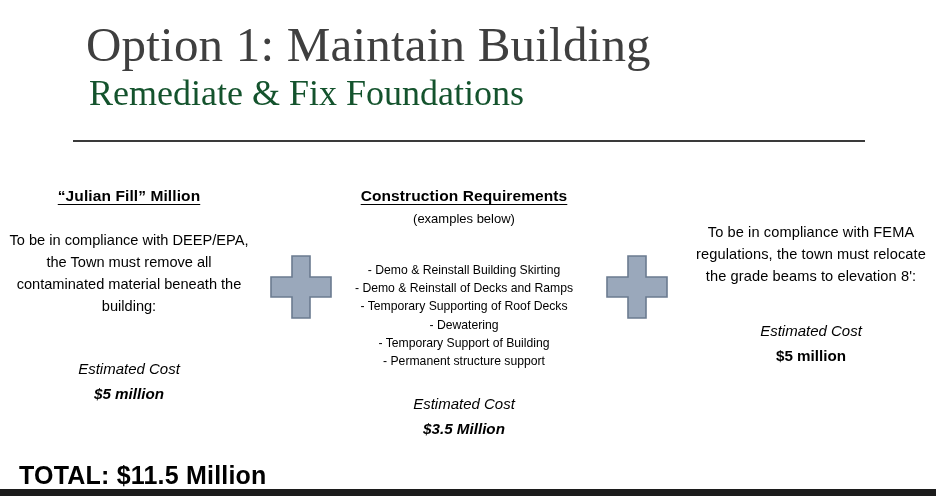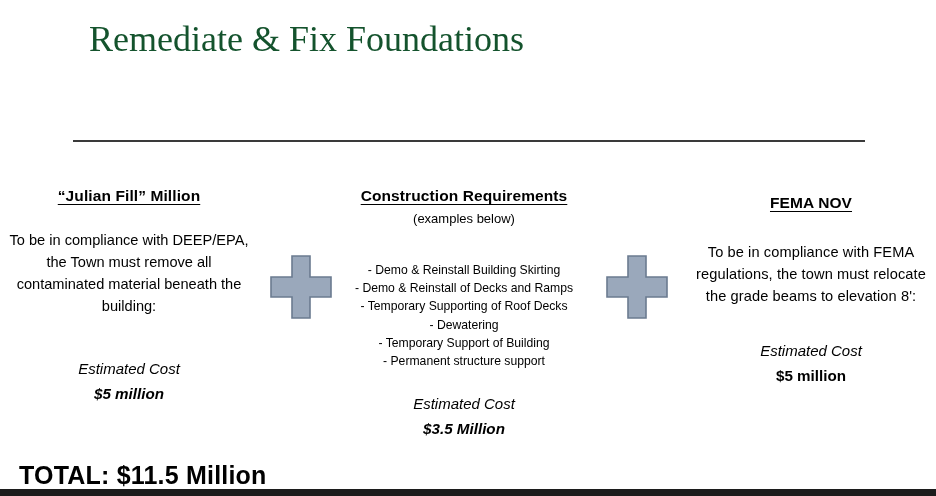--- a/index.html
+++ b/index.html
@@ -132,20 +132,21 @@
     top: 489px;
     width: 936px;
     height: 7px;
     background: #1c1c1c;
   }
 </style>
 </head>
 <body>
 
 <div class="title-block">
+  <div class="slide-title">Option 1: Maintain Building</div>
   <div class="slide-subtitle">Remediate &amp; Fix Foundations</div>
 </div>
 <div class="title-rule"></div>
 
 <div class="col col-left">
   <div class="col-head">“Julian Fill” Million</div>
   <div class="col-body">To be in compliance with DEEP/EPA, the Town must remove all contaminated material beneath the building:</div>
   <div class="cost-label">Estimated Cost</div>
   <div class="cost-value italic">$5 million</div>
 </div>
@@ -171,20 +172,19 @@
   <div class="cost-value italic">$3.5 Million</div>
 </div>
 
 <div class="plus-icon plus-2">
   <svg viewBox="0 0 62 64" width="62" height="64" aria-hidden="true">
     <polygon points="22,1 40,1 40,22 61,22 61,42 40,42 40,63 22,63 22,42 1,42 1,22 22,22" fill="#9aa8bb" stroke="#6b7b90" stroke-width="1.6"></polygon>
   </svg>
 </div>
 
 <div class="col col-right">
-  <div class="col-head">FEMA NOV</div>
   <div class="col-body">To be in compliance with FEMA regulations, the town must relocate the grade beams to elevation 8':</div>
   <div class="cost-label">Estimated Cost</div>
   <div class="cost-value">$5 million</div>
 </div>
 
 <div class="total-line">TOTAL: $11.5 Million</div>
 <div class="bottom-bar"></div>
 
 </body></html>

